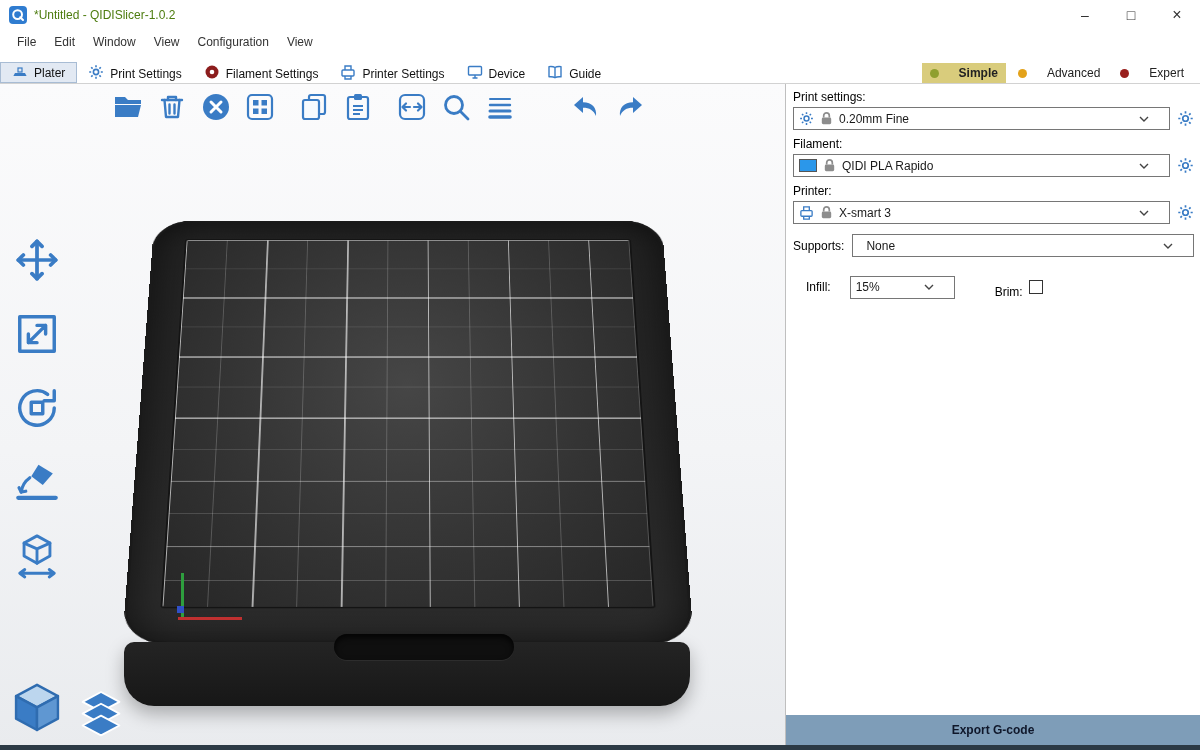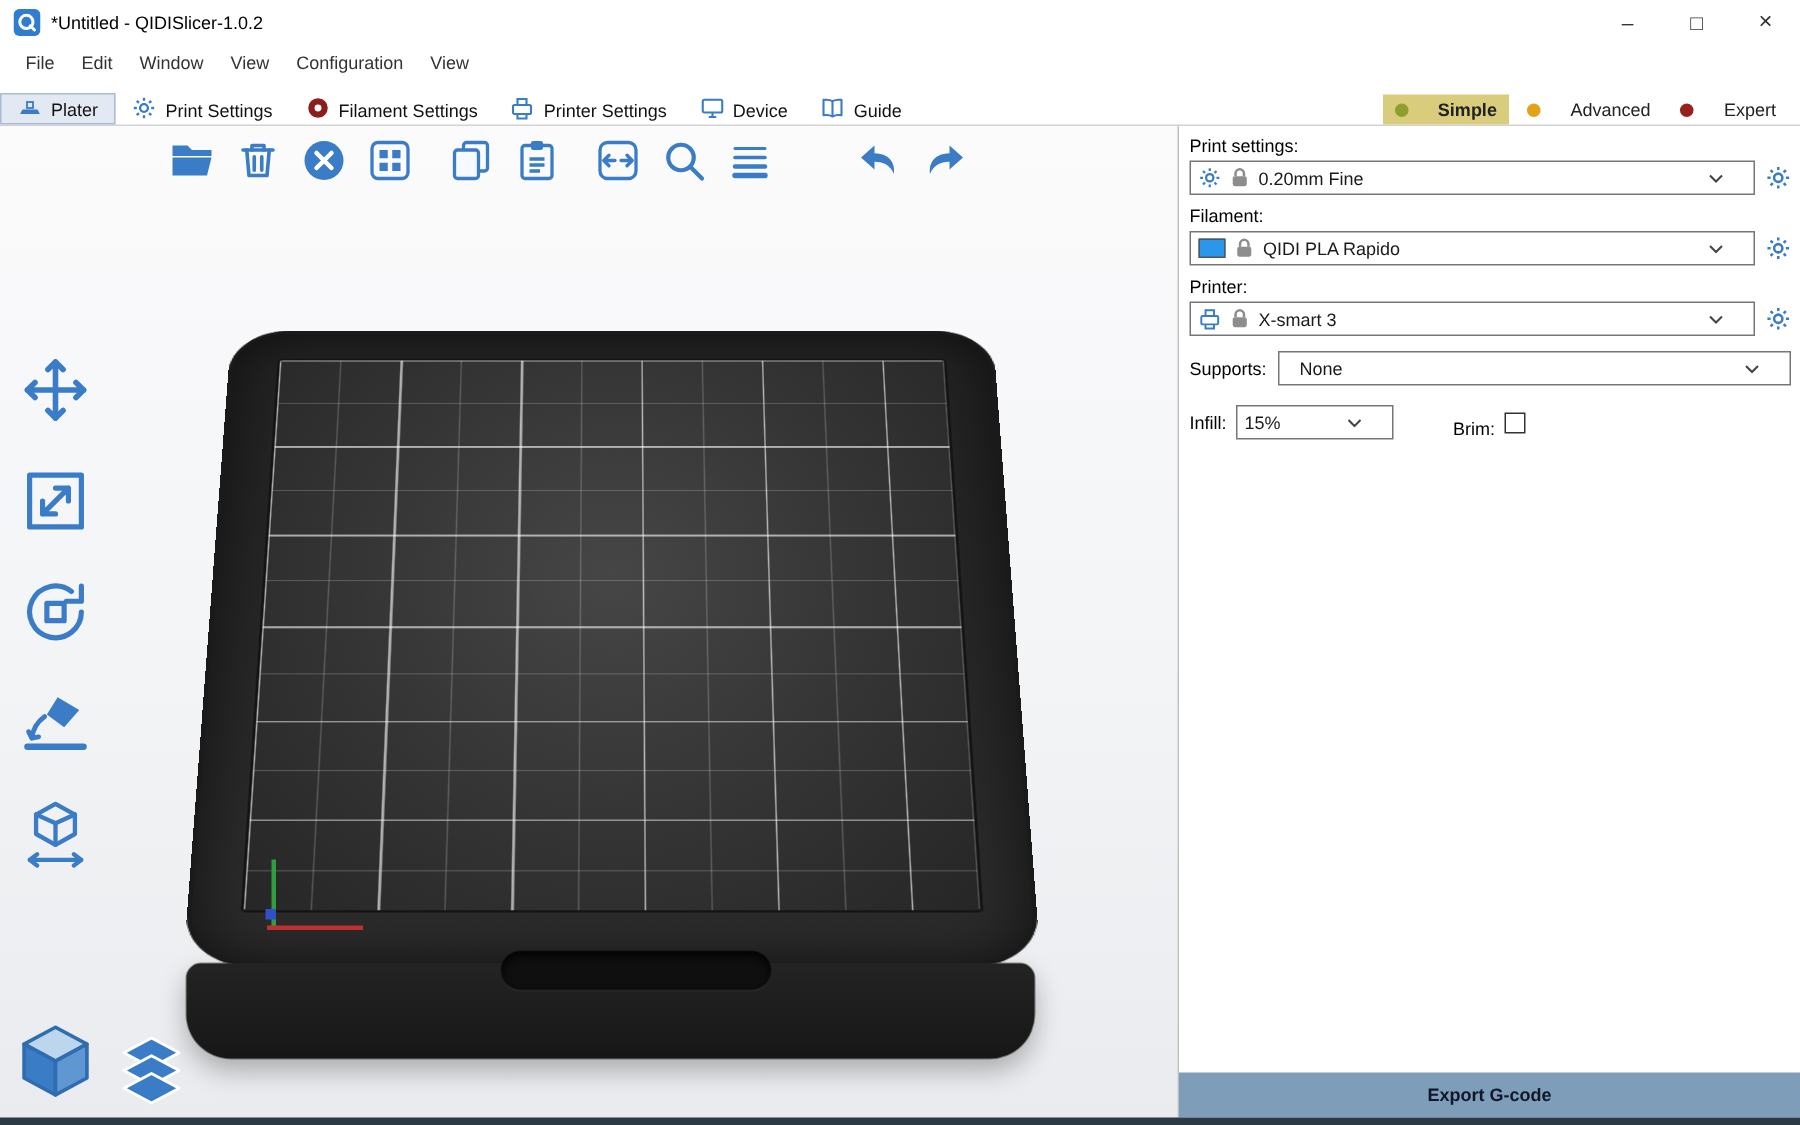--- a/index.html
+++ b/index.html
@@ -3,21 +3,21 @@
 <meta charset="utf-8">
 <style>
   *{margin:0;padding:0;box-sizing:border-box}
   html,body{width:1200px;height:750px;overflow:hidden}
   body{font-family:"Liberation Sans","DejaVu Sans",sans-serif;font-size:12px;color:#1a1a1a;background:#fff}
   .app{position:relative;width:1200px;height:750px;background:#fff;overflow:hidden}
 
   
   .titlebar{height:30px;display:flex;align-items:center;padding-left:9px;background:#fff}
   .app-logo{width:18px;height:18px;margin-right:7px;flex:0 0 auto}
-  .win-title{font-size:12px;color:#000000}
+  .win-title{font-size:12px;color:#4d7c0f}
   .win-controls{margin-left:auto;display:flex;height:30px}
   .win-btn{width:46px;height:30px;display:flex;align-items:center;justify-content:center;font-size:14px;color:#333;cursor:default}
 
   
   .menubar{height:23px;display:flex;align-items:center;padding-left:8px;background:#fff}
   .menu-item{padding:2px 9px;color:#333;cursor:default}
 
   
   .tabbar{height:31px;display:flex;align-items:flex-end;background:#fff;border-bottom:1px solid #d2d2d2}
   .tab{display:flex;align-items:center;gap:6px;padding:0 11px;color:#111}
@@ -423,21 +423,21 @@
           <span class="combo-text" style="padding-left:8px">None</span>
           <span class="chev">
               <svg width="10" height="6" viewBox="0 0 10 6">
                 <path d="M1 1l4 4 4-4" fill="none" stroke="#444" stroke-width="1.4"></path>
               </svg>
             </span>
         </div>
       </div>
 
       <div class="infill-row">
-        <span class="sb-label" style="margin:0">Infill:</span>
+        <span class="sb-label" style="margin:13px">Infill:</span>
         <div class="combo small-combo">
           <span class="combo-text">15%</span>
           <span class="chev">
               <svg width="10" height="6" viewBox="0 0 10 6">
                 <path d="M1 1l4 4 4-4" fill="none" stroke="#444" stroke-width="1.4"></path>
               </svg>
             </span>
         </div>
         <span class="sb-label brim-label" style="margin-top:12px">Brim:</span>
         <span class="checkbox"></span>

